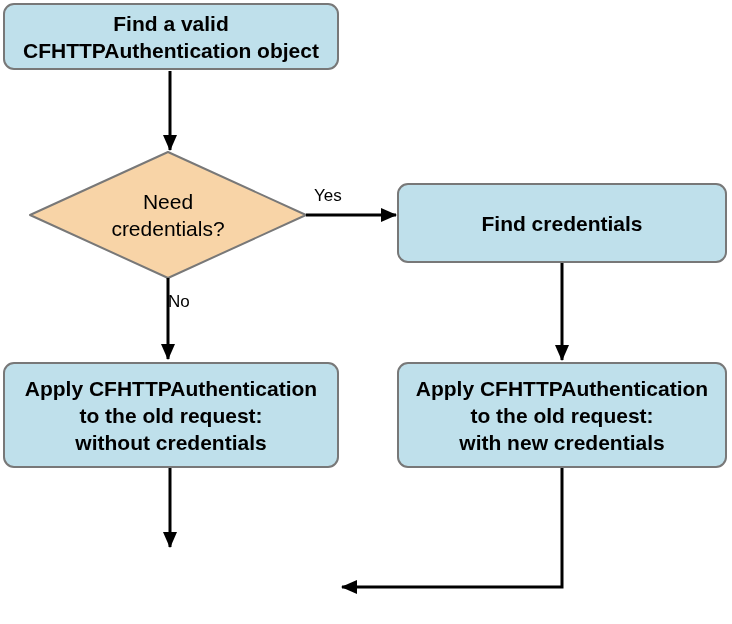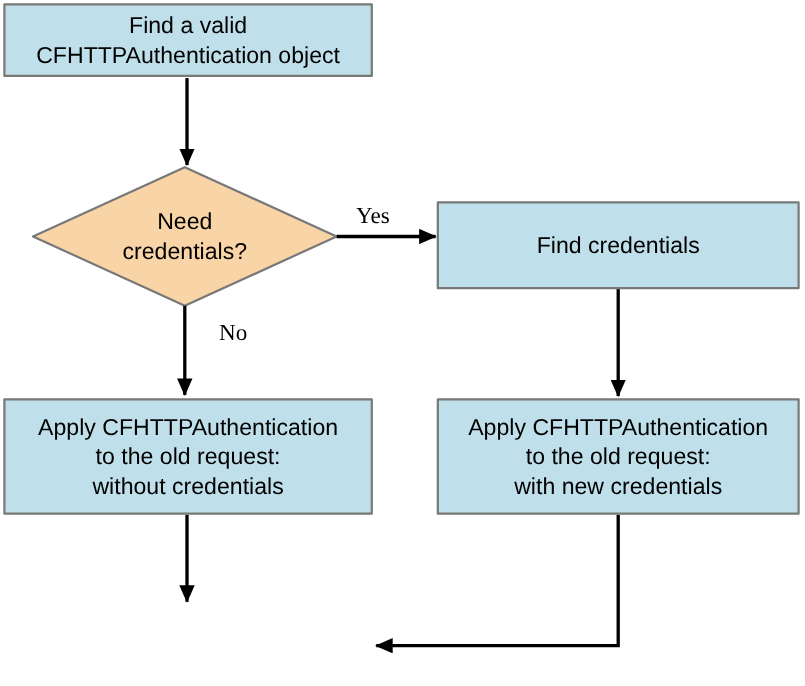--- a/index.html
+++ b/index.html
@@ -34,42 +34,41 @@
     align-items: center;
     justify-content: center;
     text-align: center;
     color: var(--text);
     font-size: 21px;
     line-height: 27px;
   }
   .process {
     background: var(--process-fill);
     border: 2px solid var(--node-border);
-    border-radius: 1px;
+    border-radius: 11px;
+    font-weight: bold;
   }
   .node-label { white-space: pre-line; }
   .diamond-poly {
     fill: var(--decision-fill);
     stroke: var(--node-border);
     stroke-width: 2;
     stroke-linejoin: round;
   }
   .arrow {
     stroke: var(--arrow);
     stroke-width: 3;
     fill: none;
   }
   .arrowhead-path { fill: var(--arrow); }
   .edge-label {
     position: absolute;
     color: var(--text);
-    font-size: 21px;
+    font-size: 17px;
     line-height: 24px;
-    text-align: center;
-    font-family: Liberation Serif, serif;
   }
 </style>
 </head>
 <body>
 
 <div class="canvas">
 
   <svg class="connectors" width="732" height="624" viewBox="0 0 732 624" xmlns="http://www.w3.org/2000/svg">
     <defs>
       <marker id="ah" viewBox="0 0 16 14" refX="15" refY="7" markerWidth="16" markerHeight="14" markerUnits="userSpaceOnUse" orient="auto">
@@ -92,21 +91,21 @@
 CFHTTPAuthentication object</span>
   </div>
 
   <div class="node" style="left:68px; top:180px; width:200px; height:70px;">
     <span class="node-label">Need
 credentials?</span>
   </div>
 
   <div class="edge-label" style="left:314px; top:184px; width:50px;">Yes</div>
 
-  <div class="edge-label" style="left:190px; top:290px; width:44px;">No</div>
+  <div class="edge-label" style="left:168px; top:290px; width:44px;">No</div>
 
   <div class="node process" style="left:397px; top:183px; width:330px; height:80px;">
     <span class="node-label">Find credentials</span>
   </div>
 
   <div class="node process" style="left:3px; top:362px; width:336px; height:106px;">
     <span class="node-label">Apply CFHTTPAuthentication
 to the old request:
 without credentials</span>
   </div>

